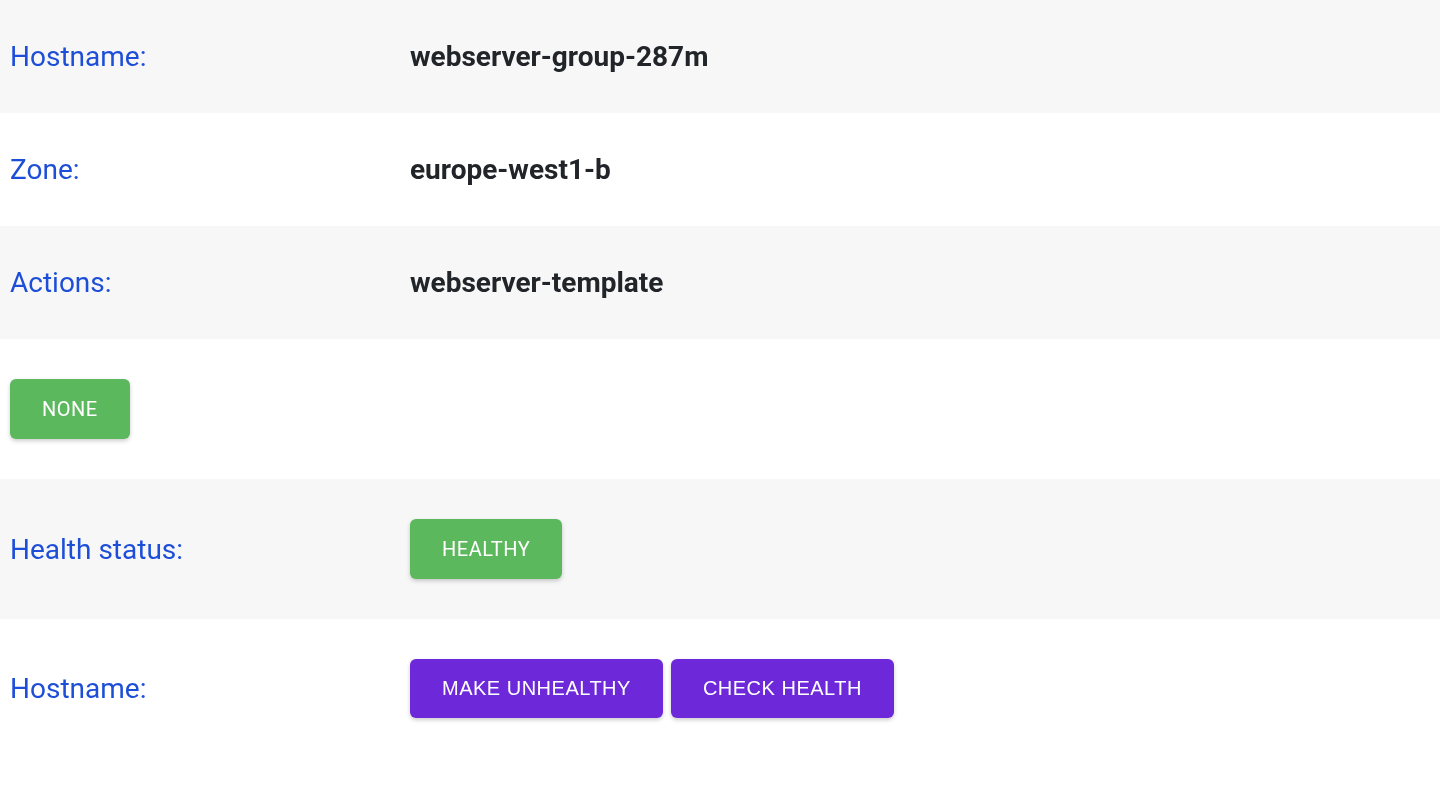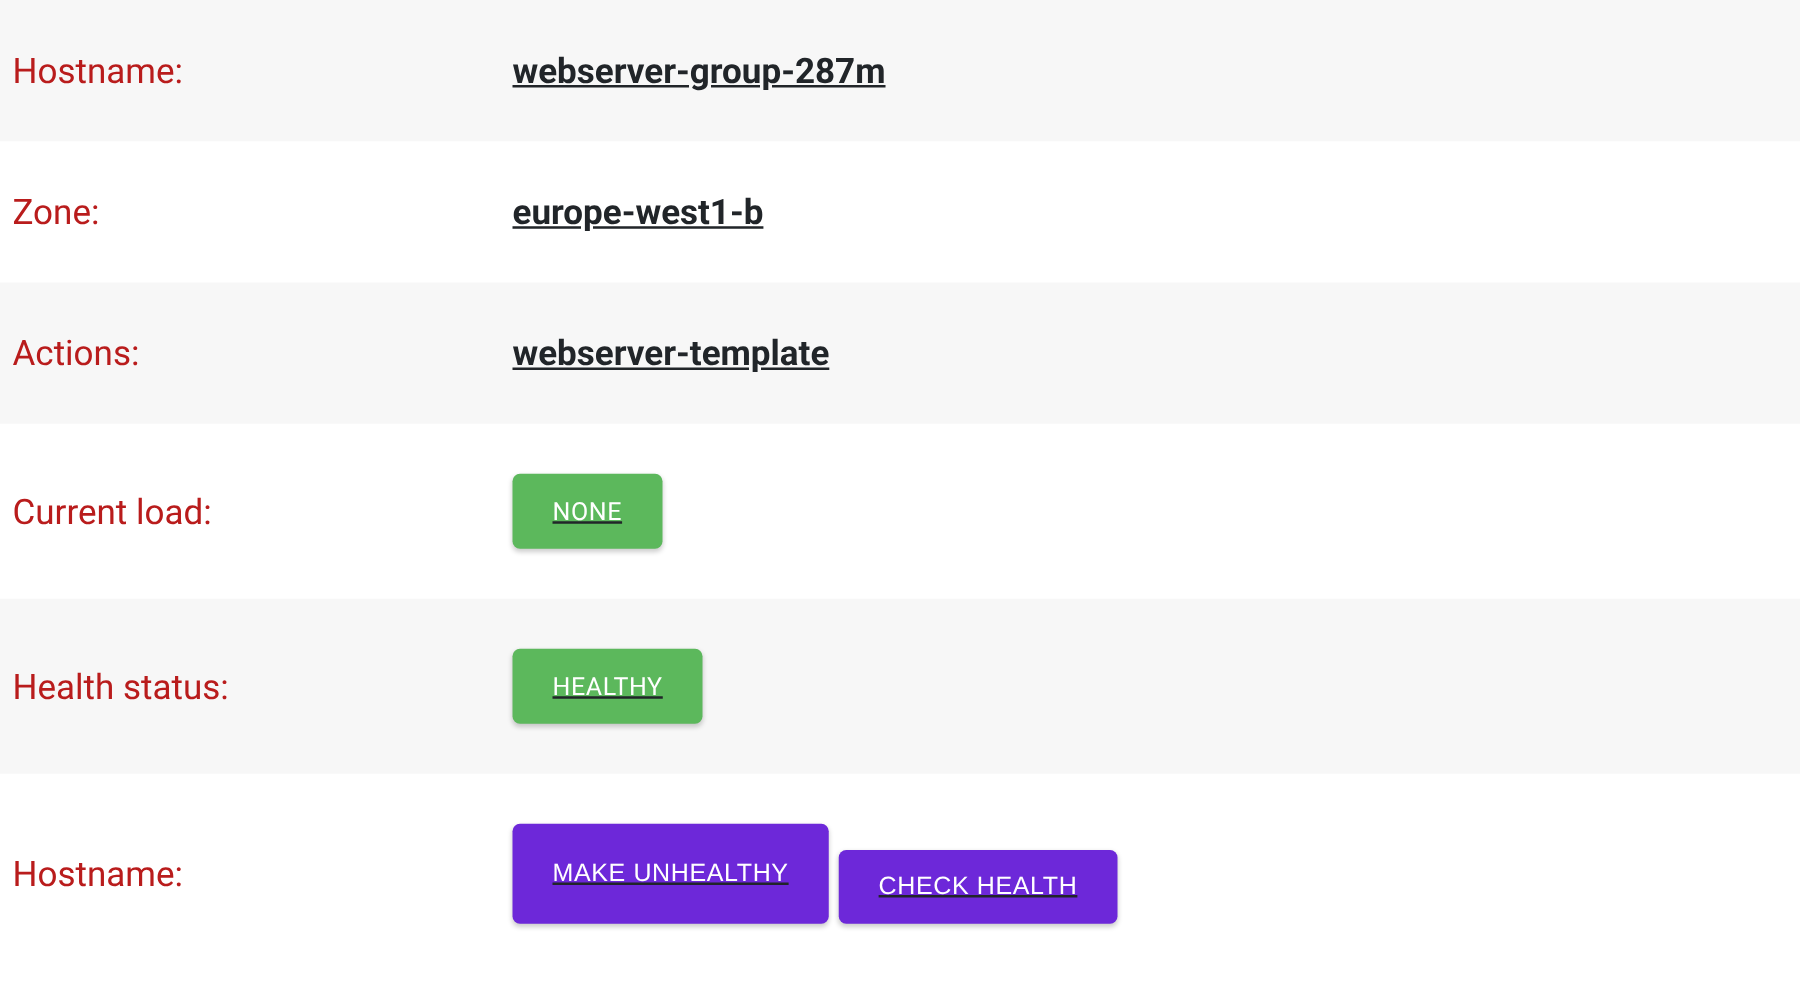--- a/index.html
+++ b/index.html
@@ -21,30 +21,29 @@
     width: 100%;
   }
   .row.striped {
     background: #f7f7f7;
   }
   .cell-label {
     width: 400px;
     padding: 30px 10px;
     font-size: 28px;
     font-weight: 400;
-    color: #b91c1c;
+    color: #1d4ed8;
     flex: 0 0 auto;
   }
   .cell-value {
     padding: 40px 10px;
     font-size: 28px;
     font-weight: 700;
     color: #212529;
     flex: 1 1 auto;
-    text-decoration: underline;
   }
   .cell-value.buttons {
     font-weight: 400;
     display: flex;
     gap: 8px;
     flex-wrap: wrap;
   }
   .btn {
     display: inline-flex;
     align-items: center;
@@ -56,21 +55,21 @@
     padding: 18px 32px;
     border: none;
     border-radius: 6px;
     color: #ffffff;
     box-shadow: 0 2px 4px rgba(0,0,0,0.2);
     cursor: pointer;
     white-space: nowrap;
   }
   .btn-green { background: #5cb85c; }
   .btn-blue  { background: #6d28d9; }
-  .btn-blue + .btn-blue { margin-left: 0; margin-top: 21px; }
+  .btn-blue + .btn-blue { margin-left: 0; }
 </style>
 </head>
 <body>
 
 <div class="table">
 
   <div class="row striped">
     <div class="cell-label">Hostname:</div>
     <div class="cell-value">webserver-group-287m</div>
   </div>
@@ -79,21 +78,20 @@
     <div class="cell-label">Zone:</div>
     <div class="cell-value">europe-west1-b</div>
   </div>
 
   <div class="row striped">
     <div class="cell-label">Actions:</div>
     <div class="cell-value">webserver-template</div>
   </div>
 
   <div class="row">
-    <div class="cell-label">Current load:</div>
     <div class="cell-value buttons">
       <span class="btn btn-green">NONE</span>
     </div>
   </div>
 
   <div class="row striped">
     <div class="cell-label">Health status:</div>
     <div class="cell-value buttons">
       <span class="btn btn-green">HEALTHY</span>
     </div>

